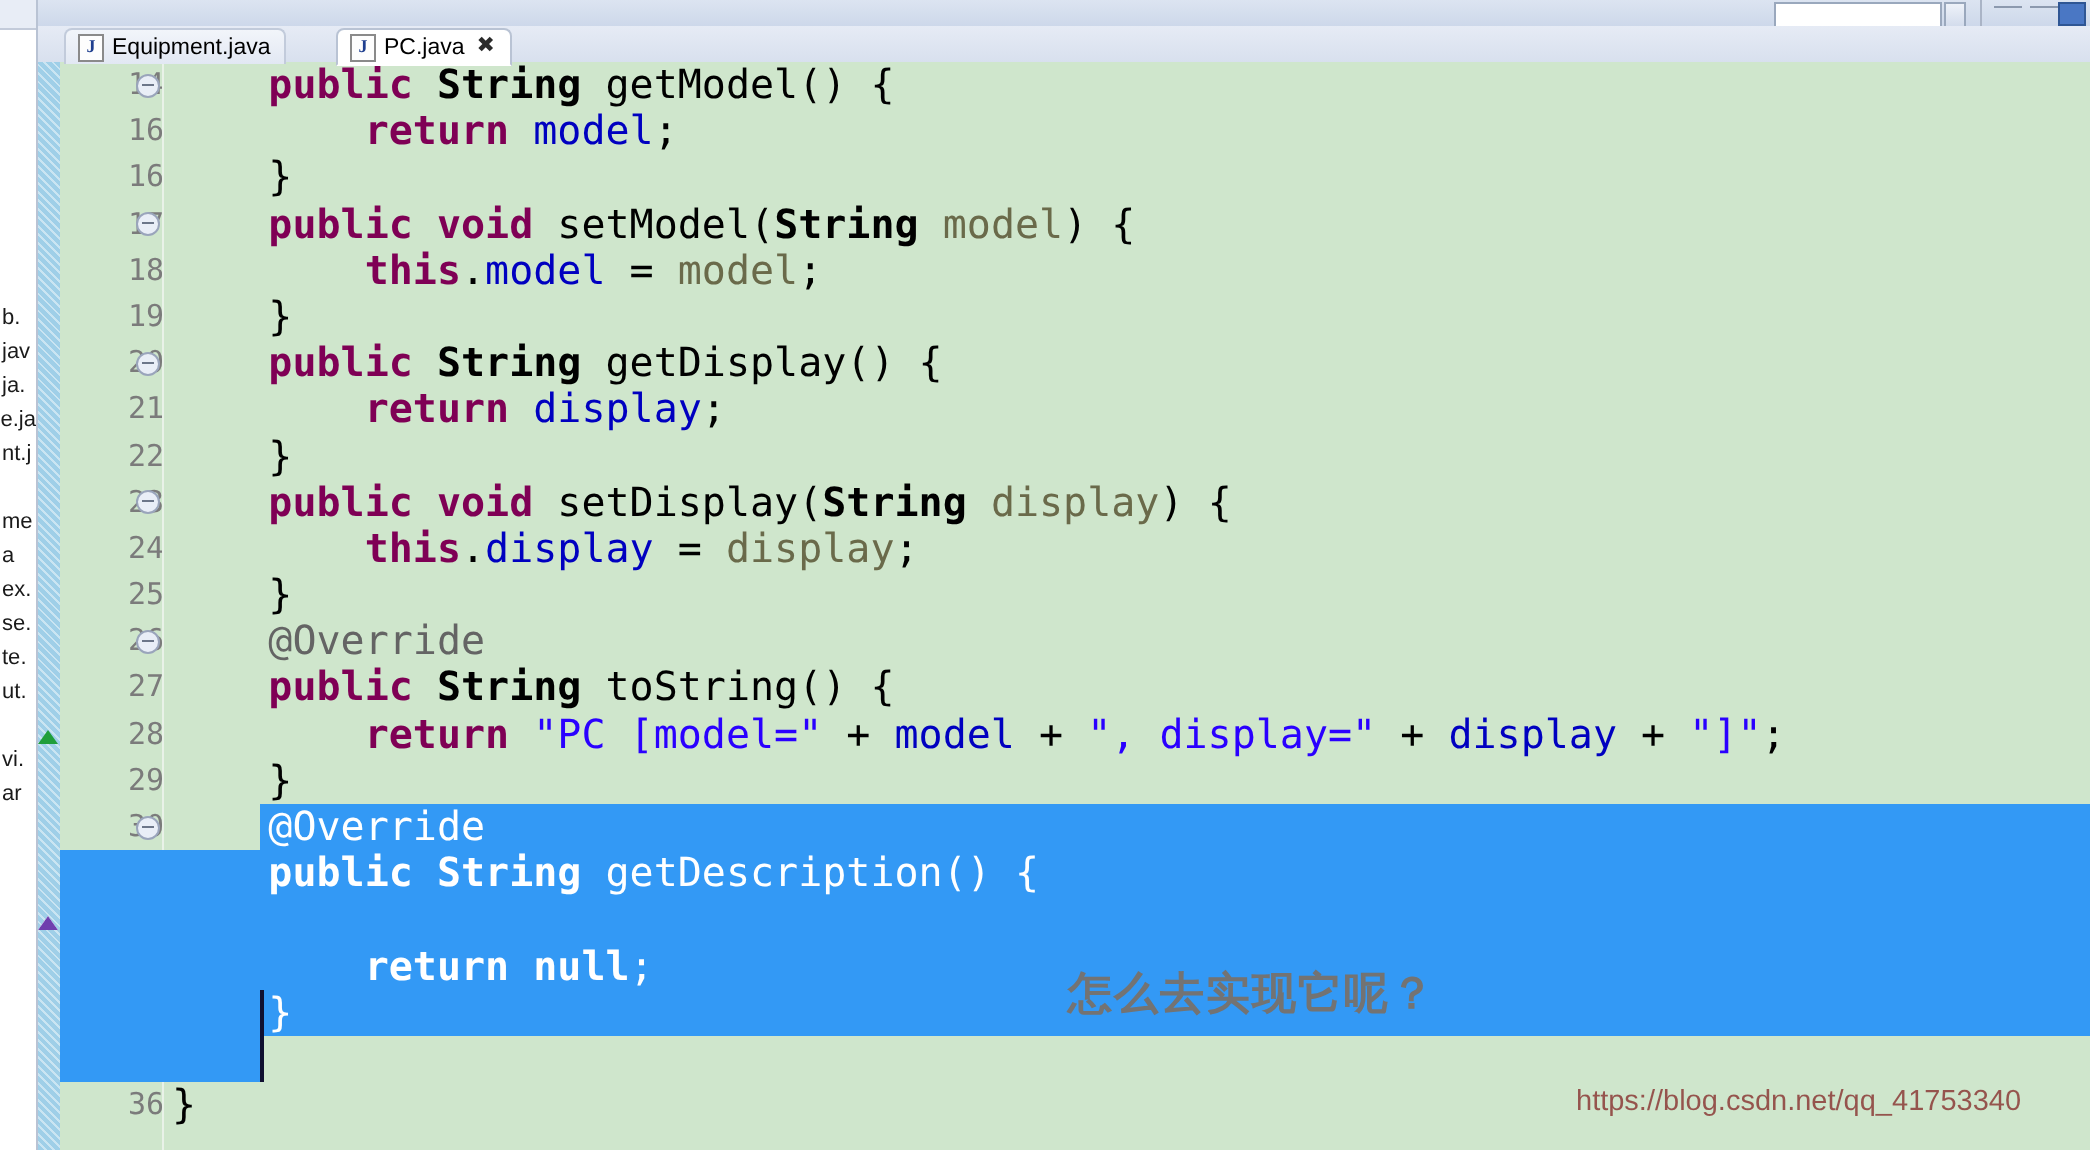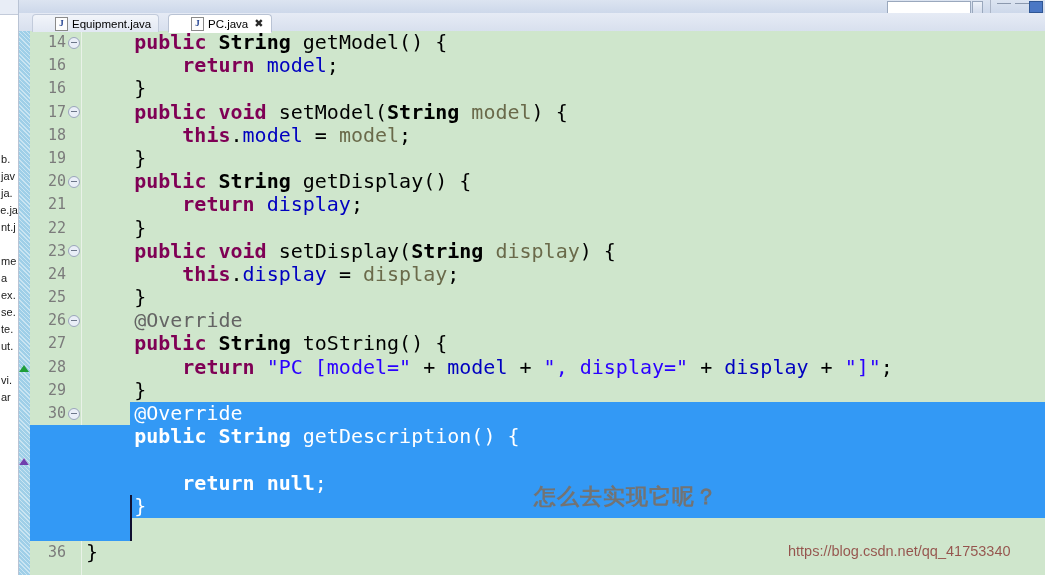--- a/index.html
+++ b/index.html
@@ -57,21 +57,21 @@
 
   
   .tabbar{
     position:absolute;left:18px;top:13px;width:1027px;height:18px;
     background:linear-gradient(#e6ebf5,#d8e0ee);
     z-index:3;
   }
   .tab{
     position:absolute;top:1px;height:17px;
     display:flex;align-items:center;gap:4px;
-    padding:0 7px 0 22px;
+    padding:0 7px 0 6px;
     font-size:11.5px;color:#000;
     border-top-left-radius:4px;border-top-right-radius:4px;
     white-space:nowrap;cursor:default;
   }
   .tab.inactive{
     left:14px;background:linear-gradient(#f2f5fa,#e2e8f3);
     border:1px solid #c2cbdb;border-bottom:none;
   }
   .tab.active{
     left:150px;background:#ffffff;
@@ -122,21 +122,21 @@
   }
   
   .gutter{
     position:absolute;left:12px;top:0;width:52px;height:544px;
     background:#cfe6cc;
   }
   .gutter .gline{
     height:23.2px;line-height:23.2px;
     font-family:"DejaVu Sans Mono","Liberation Mono",monospace;
     font-size:15px;color:#7b7b7b;
-    text-align:center;padding-left:2px;position:relative;
+    text-align:right;padding-left:2px;position:relative;
   }
   .fold{
     position:absolute;right:2px;top:50%;transform:translateY(-50%);
     width:10px;height:10px;border:1px solid #9aa5bb;border-radius:50%;
     background:#e9eef7;
   }
   .fold::after{
     content:"";position:absolute;left:2px;right:2px;top:4px;
     height:1px;background:#6c7689;
   }

